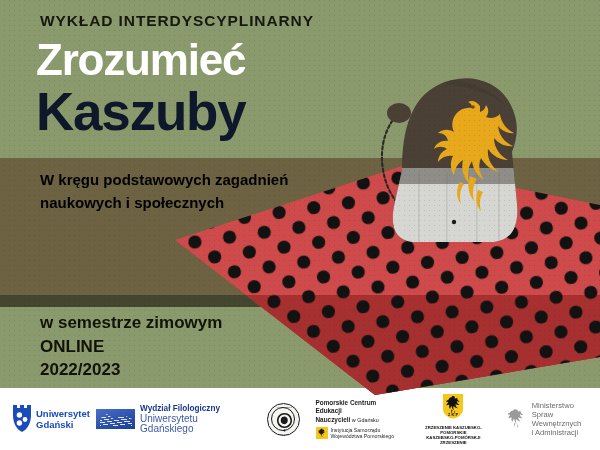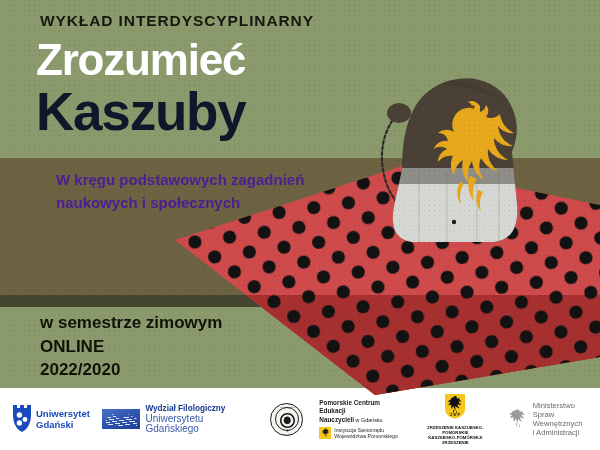--- a/index.html
+++ b/index.html
@@ -47,21 +47,21 @@
     letter-spacing:-1.2px; color:#ffffff; white-space:nowrap;
   }
   #title-sub {
     position:absolute; left:36px; top:86px;
     font-size:53px; font-weight:bold; line-height:52px;
     letter-spacing:-1.2px; color:#0f172a; white-space:nowrap;
   }
   #lead {
     position:absolute; left:40px; top:168px;
     font-size:15px; font-weight:bold; line-height:23px;
-    color:#4c1d95; max-width:330px;margin-left:16px;
+    color:#000000; max-width:330px;
   }
   #lead div { white-space:nowrap; }
   #schedule {
     position:absolute; left:40px; top:311px;
     font-size:17px; font-weight:bold; line-height:23.5px;
     color:#111208;
   }
   #schedule div { white-space:nowrap; }
 
   
@@ -71,21 +71,21 @@
   #hat { position:absolute; left:372px; top:72px; width:200px; height:180px; }
 
   
   #logos {
     position:absolute; left:0; top:388px; width:600px; height:62px;
     display:flex; align-items:center;
   }
   .logo { display:flex; align-items:center; }
 
   #logo-ug      { margin-left:12px; }
-  #logo-wf      { margin-left:12px; }
+  #logo-wf      { margin-left:6px; }
   #logo-ik      { margin-left:20px; }
   #logo-pcen    { margin-left:16px; }
   #logo-zkp     { margin-left:16px; }
   #logo-mswia   { margin-left:14px;justify-content:flex-end; }
 
   .ug-txt {
     margin-left:2px; color:#1a4bbd; font-weight:bold;
     font-size:9.5px; line-height:11.5px;
   }
   .wf-txt { margin-left:5px; line-height:10px; }
@@ -226,21 +226,21 @@
   <div id="title-sub">Kaszuby</div>
 
   <div id="lead">
     <div>W kręgu podstawowych zagadnień</div>
     <div>naukowych i społecznych</div>
   </div>
 
   <div id="schedule">
     <div>w semestrze zimowym</div>
     <div>ONLINE</div>
-    <div>2022/2020</div>
+    <div>2022/2023</div>
   </div>
 
   <div id="logos">
 
     <div class="logo" id="logo-ug">
       <svg width="22" height="30" viewBox="0 0 22 30">
         <path d="M1,1 H5 V4 H8 V1 H12 V4 H15 V1 H19 V11
                  C19,21 14,26 10,28 C6,26 1,21 1,11 Z" fill="#1a4bbd"></path>
         <circle cx="7.4" cy="11" r="2.7" fill="#ffffff"></circle>
         <circle cx="7.4" cy="19" r="2.7" fill="#ffffff"></circle>

